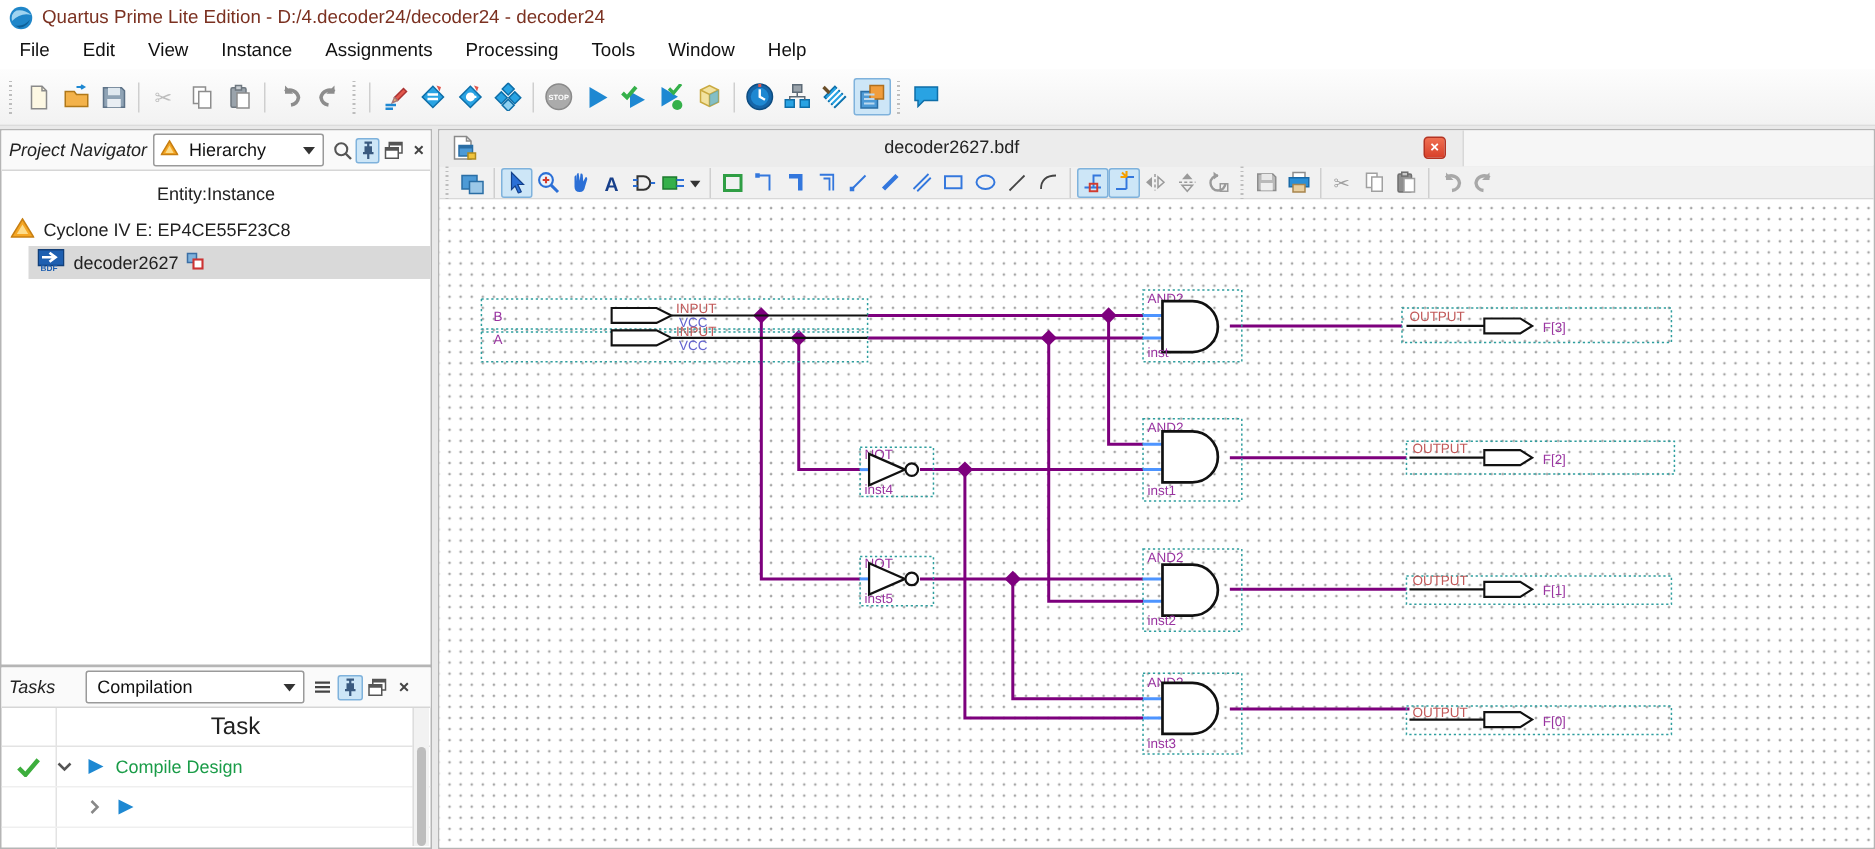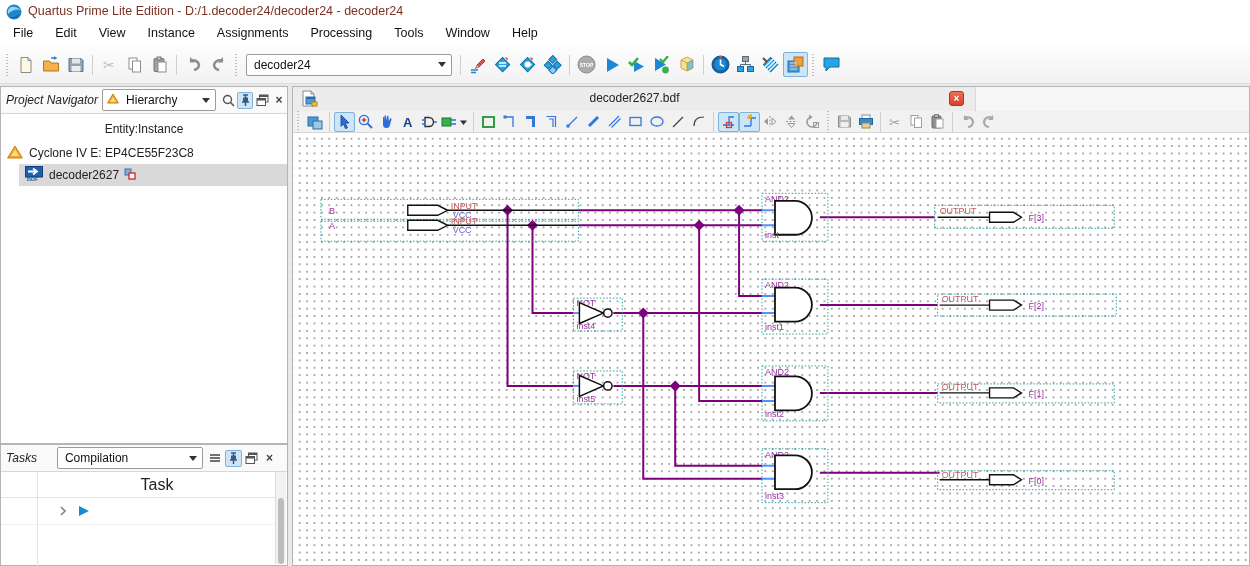--- a/index.html
+++ b/index.html
@@ -92,21 +92,21 @@
 <div class="app">
 
   <div class="titlebar">
     <span class="appicon">
       <svg width="16" height="16">
           <circle cx="8" cy="8" r="7.5" fill="#1f86c9"></circle>
           <path d="M2,10 Q8,4 15,6 Q10,2 5,3 Q1,5 2,10Z" fill="#9fd4f0"></path>
           <path d="M4,13 Q10,14 14,9 Q12,14 7,14.5Z" fill="#0d5e96"></path>
         </svg>
     </span>
-    <span class="title">Quartus Prime Lite Edition - D:/1.decoder24/decoder24 - decoder24</span>
+    <span class="title">Quartus Prime Lite Edition - D:/4.decoder24/decoder24 - decoder24</span>
   </div>
 
   <div class="menubar">
     <span class="mitem">File</span>
     <span class="mitem">Edit</span>
     <span class="mitem">View</span>
     <span class="mitem">Instance</span>
     <span class="mitem">Assignments</span>
     <span class="mitem">Processing</span>
     <span class="mitem">Tools</span>
@@ -161,26 +161,20 @@
           <path d="M5,1 v5.5 h5.5 Z" fill="#8d8d8d"></path>
         </svg>
       </button>
     <button class="tbtn">
         <svg width="18" height="18">
           <path d="M13,5 A6,6 0 0 0 4,9 A6,6 0 0 0 9,14" fill="none" stroke="#8d8d8d" stroke-width="2.4"></path>
           <path d="M13,1 v5.5 h-5.5 Z" fill="#8d8d8d"></path>
         </svg>
       </button>
     <span class="handle"></span>
-    <div class="combo project-combo">
-      <span class="cval">decoder24</span>
-      <span class="carr">
-          <span class="tri-down"></span>
-        </span>
-    </div>
     <span class="vsep"></span>
     <button class="tbtn">
         <svg width="18" height="18">
           <path d="M8,9 L14,3 L16,5 L10,11 Z" fill="#e2574c" stroke="#a33"></path>
           <path d="M8,9 l-1.5,3.5 L10,11Z" fill="#f0c36d" stroke="#a77"></path>
           <path d="M2,14 h7 M2,16.5 h5" stroke="#1e88d2" stroke-width="1.6"></path>
         </svg>
       </button>
     <button class="tbtn">
         <svg width="19" height="19">
@@ -372,20 +366,34 @@
         <span class="pbtn">
             <span class="closex">×</span>
           </span>
       </div>
       <div class="tasks-table">
         <div class="col-line"></div>
         <div class="task-hrow">
           <span class="task-hlabel">Task</span>
         </div>
         <div class="task-row">
+          <span class="status">
+              <svg width="16" height="13">
+                <path d="M1.5,7 l4.5,4.5 L14.5,1.5" stroke="#3dae3d" stroke-width="3" fill="none"></path>
+              </svg>
+            </span>
+          <svg width="12" height="10">
+              <path d="M2,3 l4,4 4,-4" stroke="#555" stroke-width="1.7" fill="none"></path>
+            </svg>
+          <svg width="14" height="12" style="margin-left:8px">
+              <path d="M2,1 L12,6 L2,11 Z" fill="#1e88d2"></path>
+            </svg>
+          <span class="task-label green-label">Compile Design</span>
+        </div>
+        <div class="task-row">
           <span class="status"></span>
           <svg width="12" height="10" style="margin-left:20px">
               <path d="M4,1 l4,4 -4,4" stroke="#888" stroke-width="1.7" fill="none"></path>
             </svg>
           <svg width="14" height="12" style="margin-left:8px">
               <path d="M2,1 L12,6 L2,11 Z" fill="#1e88d2"></path>
             </svg>
         </div>
       </div>
       <div class="vscroll">

